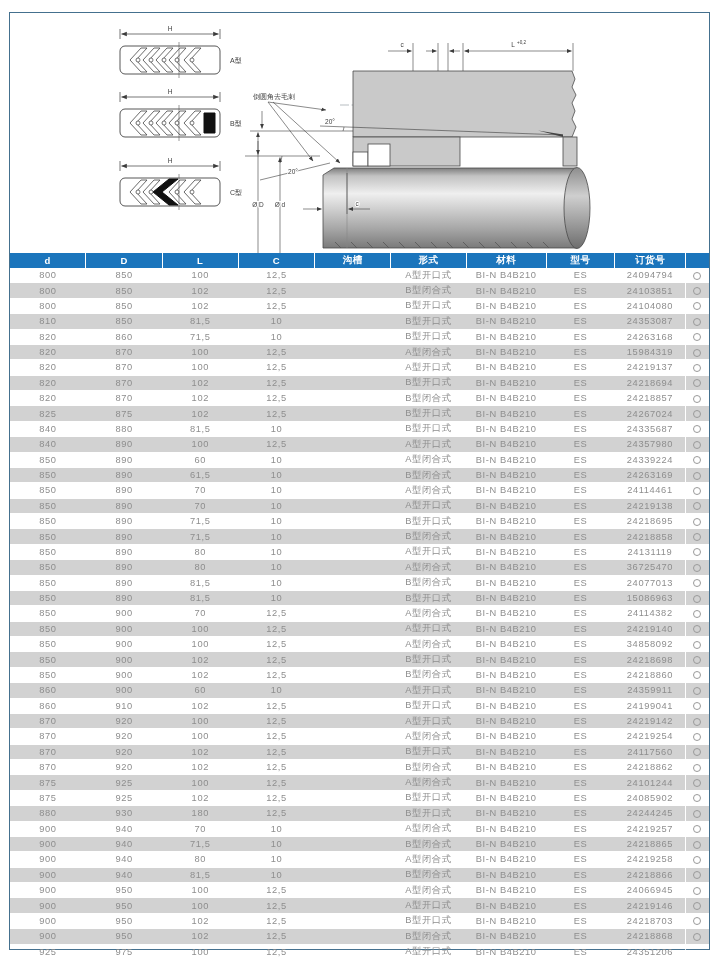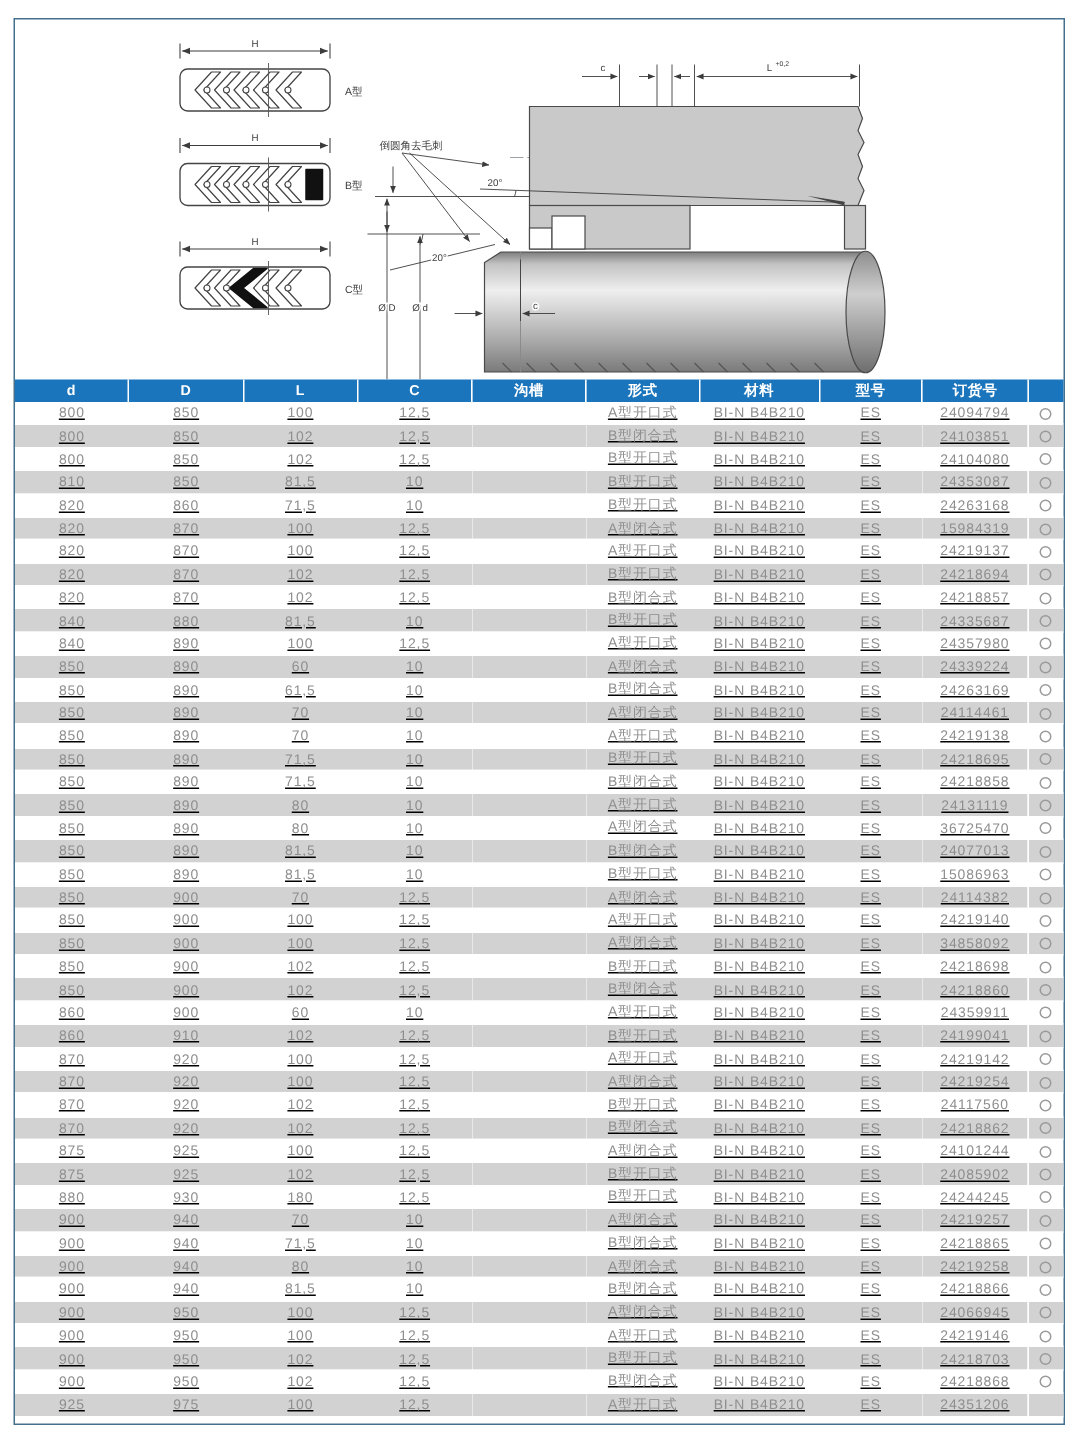--- a/index.html
+++ b/index.html
@@ -25,21 +25,21 @@
     font-size:9.5px;font-weight:bold;height:15px;padding:0;
     border-left:1px solid #ffffff;letter-spacing:.5px;
   }
   table.sizes th:first-child{border-left:none;}
   table.sizes td{
     height:14.38px;padding:0;text-align:center;vertical-align:middle;
     font-size:9.3px;color:var(--body-text,#8e8e8e);letter-spacing:.6px;
     white-space:nowrap;overflow:hidden;
   }
   table.sizes tbody tr:nth-child(even){background:var(--row-alt-bg,#d2d2d2);}
-  table.sizes tbody tr{border-bottom:1px solid rgba(255,255,255,.9);text-decoration:underline;}
+  table.sizes tbody tr{border-bottom:1px solid rgba(255,255,255,.9);}
   table.sizes td:last-child{border-left:1px solid rgba(255,255,255,.8);}
   
   .sizes col.c1{width:10.85%}.sizes col.c2{width:10.95%}.sizes col.c3{width:10.85%}
   .sizes col.c4{width:10.95%}.sizes col.c5{width:10.85%}.sizes col.c6{width:10.85%}
   .sizes col.c7{width:11.4%}.sizes col.c8{width:9.85%}.sizes col.c9{width:10.1%}
   .sizes col.c10{width:3.35%}
   .ring{
     display:inline-block;width:6px;height:6px;border:1px solid #9a9a9a;
     border-radius:50%;background:transparent;vertical-align:middle;
   }
@@ -365,20 +365,32 @@
           <td>102</td>
           <td>12,5</td>
           <td></td>
           <td>B型闭合式</td>
           <td>BI-N B4B210</td>
           <td>ES</td>
           <td>24218857</td>
           <td><span class="ring" title="○"></span></td>
         </tr>
         <tr>
+          <td>825</td>
+          <td>875</td>
+          <td>102</td>
+          <td>12,5</td>
+          <td></td>
+          <td>B型开口式</td>
+          <td>BI-N B4B210</td>
+          <td>ES</td>
+          <td>24267024</td>
+          <td><span class="ring" title="○"></span></td>
+        </tr>
+        <tr>
           <td>840</td>
           <td>880</td>
           <td>81,5</td>
           <td>10</td>
           <td></td>
           <td>B型开口式</td>
           <td>BI-N B4B210</td>
           <td>ES</td>
           <td>24335687</td>
           <td><span class="ring" title="○"></span></td>

